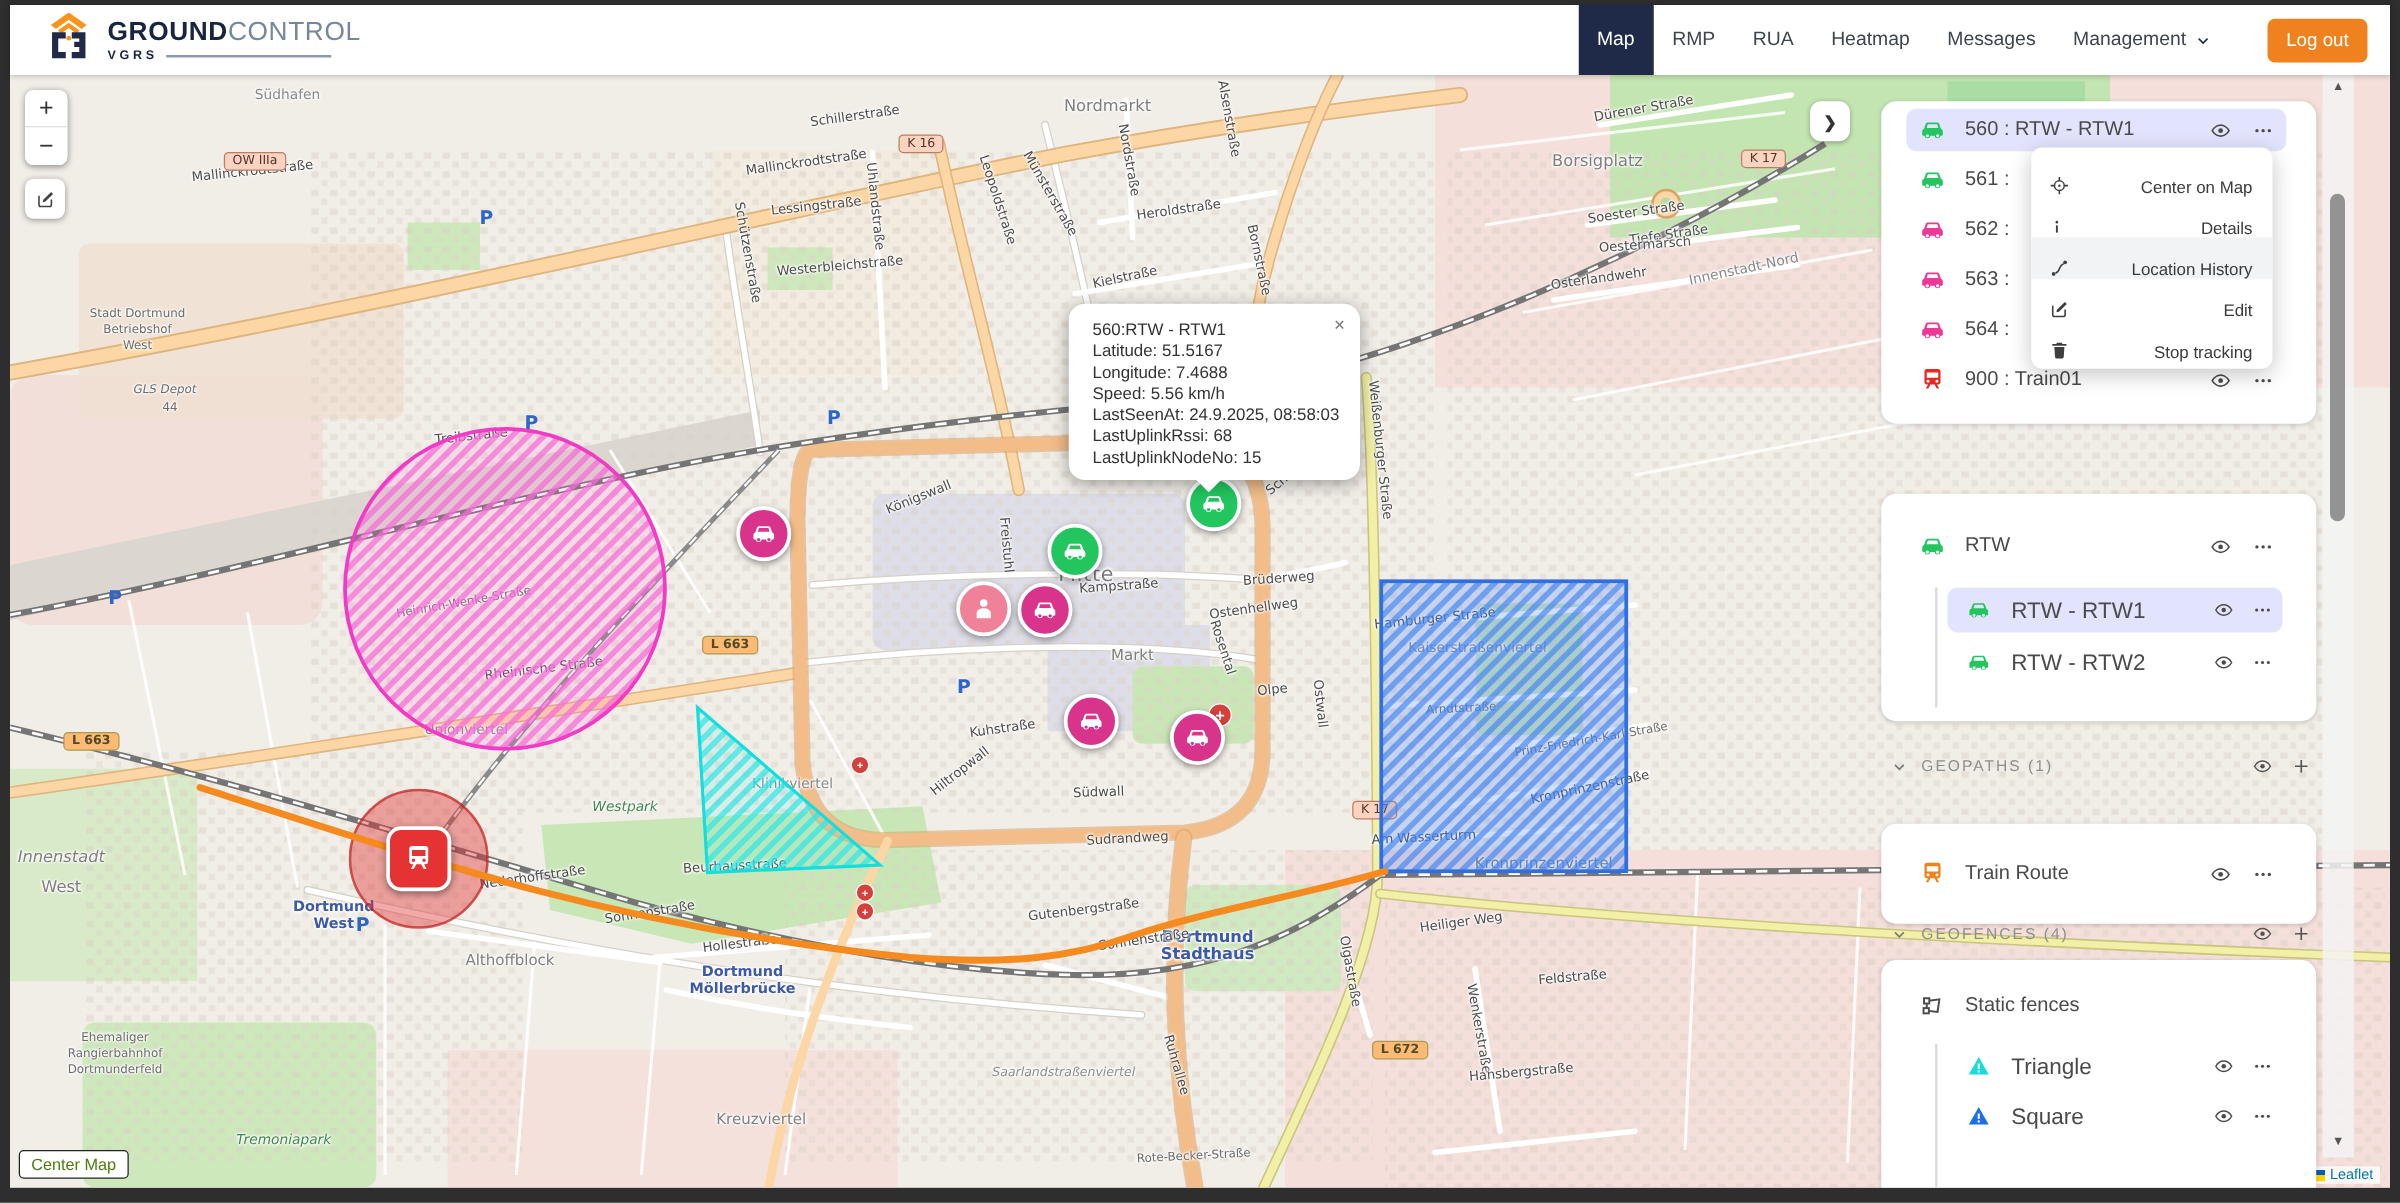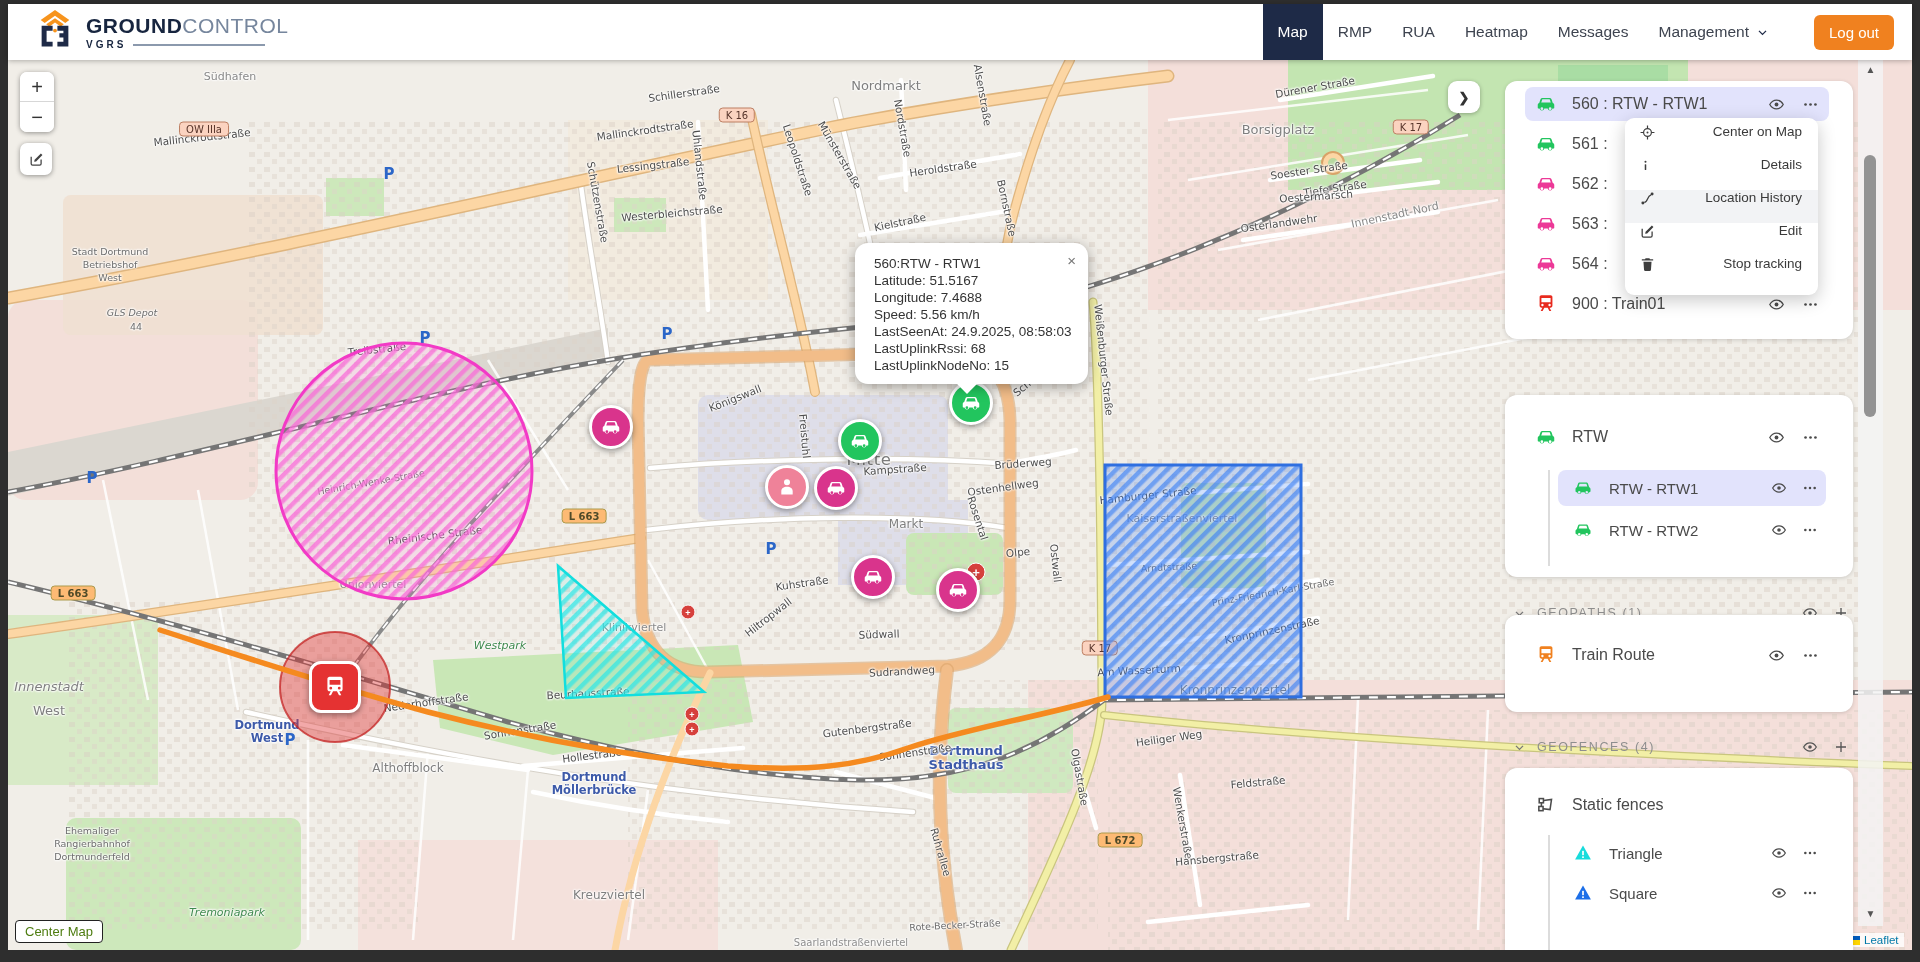--- a/index.html
+++ b/index.html
@@ -99,39 +99,39 @@
   .sech{position:absolute;left:5px;width:348px;height:26px;display:flex;align-items:center;}
   .sech svg.ch{width:13px;height:13px;color:#777;margin-left:8px;cursor:pointer;}
   .sech .tt{margin-left:11px;font-size:12.5px;letter-spacing:1.6px;color:#8e8e8e;}
   .sech .act{margin-left:auto;display:flex;align-items:center;gap:15px;margin-right:4px;}
   .sech .act svg{width:16px;height:16px;color:#555;cursor:pointer;}
   .indent{position:absolute;left:43px;width:2px;background:#dcdcdc;}
   .subrow{position:absolute;left:53px;width:268px;height:36px;display:flex;align-items:center;
     border-radius:8px;padding:0 8px;box-sizing:border-box;}
   .subrow.hl{background:#e2e3fc;}
   .subrow .ic{width:20px;height:20px;flex:none;margin-left:7px;}
-  .subrow .lbl{margin-left:16px;font-size:15px;color:#4a4a4a;flex:1;}
+  .subrow .lbl{margin-left:16px;font-size:18px;color:#4a4a4a;flex:1;}
   .subrow .act{display:flex;align-items:center;gap:15px;}
   .subrow .act svg{width:16px;height:16px;color:#4b4b4b;cursor:pointer;}
 
   
   .scrollcol{position:absolute;left:358px;top:0;width:25px;height:866px;background:rgba(243,243,243,.85);}
   .scrollcol .arr{position:absolute;left:0;width:25px;height:16px;color:#555;font-size:10px;text-align:center;
     line-height:16px;cursor:pointer;}
   .scrollcol .thumb{position:absolute;left:6px;top:95px;width:12px;height:262px;background:#939393;
     border-radius:6px;cursor:pointer;}
 
   .collapse{position:absolute;left:1440px;top:21px;width:32px;height:32px;background:#fff;border-radius:9px;
     box-shadow:0 1px 4px rgba(0,0,0,.3);border:none;cursor:pointer;font-size:13px;font-weight:bold;color:#333;
     z-index:41;}
 
   
   .cmenu{position:absolute;left:1617px;top:58px;width:193px;background:#fff;border-radius:9px;
     box-shadow:0 5px 18px rgba(0,0,0,.22);z-index:50;padding:6px 0;}
-  .cmi{height:33px;display:flex;align-items:flex-start;padding:0 16px 0 14px;cursor:pointer;}
+  .cmi{height:33px;display:flex;align-items:flex-end;padding:0 16px 0 14px;cursor:pointer;}
   .cmi.hl{background:#f2f3f5;}
   .cmi svg{width:17px;height:17px;color:#3e3e3e;}
   .cmi .lbl{margin-left:auto;font-size:13.5px;color:#3a3a3a;}
 </style>
 </head>
 <body>
 
 <svg width="0" height="0" style="position:absolute">
   <defs>
     <symbol id="i-car" viewBox="0 0 24 24">
@@ -379,21 +379,21 @@
         <span class="ml sub14" style="left: 1270px; top: 69px;">Borsigplatz</span>
         <span class="ml sub16" style="left: 861px; top: 399px;">Mitte</span>
         <span class="ml sub13" style="left: 898px; top: 464px;">Markt</span>
         <span class="ml sub14" style="left: 41px; top: 626px; font-style: italic;">Innenstadt</span>
         <span class="ml sub14" style="left: 41px; top: 650px;">West</span>
         <span class="ml sub12" style="left: 1387px; top: 155px; transform: translate(-50%, -50%) rotate(-12deg);">Innenstadt-Nord</span>
         <span class="ml park" style="left: 492px; top: 585px;">Westpark</span>
         <span class="ml park" style="left: 219px; top: 852px;">Tremoniapark</span>
         <span class="ml sub13" style="left: 400px; top: 708px;">Althoffblock</span>
         <span class="ml sub13" style="left: 601px; top: 835px;">Kreuzviertel</span>
-        <span class="ml sub11" style="left: 843px; top: 882px;">Saarlandstraßenviertel</span>
+        <span class="ml sub11" style="left: 843px; top: 798px; font-style: italic;">Saarlandstraßenviertel</span>
         <span class="ml sub12" style="left: 626px; top: 567px;">Klinikviertel</span>
         <span class="ml sub12" style="left: 365px; top: 524px;">Unionviertel</span>
         <span class="ml sub12" style="left: 1174px; top: 458px;">Kaiserstraßenviertel</span>
         <span class="ml sub13" style="left: 1227px; top: 630px;">Kronprinzenviertel</span>
         <span class="ml sub12" style="left: 222px; top: 16px;">Südhafen</span>
         <span class="ml small" style="left: 124px; top: 252px; font-style: italic;">GLS Depot</span>
         <span class="ml small" style="left: 128px; top: 266px;">44</span>
         <span class="ml small" style="left: 102px; top: 191px;">Stadt Dortmund</span>
         <span class="ml small" style="left: 102px; top: 204px;">Betriebshof</span>
         <span class="ml small" style="left: 102px; top: 217px;">West</span>
@@ -702,21 +702,21 @@
         <span class="tt">GEOPATHS (1)</span>
         <span class="act">
             <svg>
               <use href="#i-eye"></use>
             </svg>
             <svg>
               <use href="#i-plus"></use>
             </svg>
           </span>
       </div>
-      <div class="card" style="top:555px;height:97px;">
+      <div class="card" style="top:599px;height:80px;">
         <div class="vrow" style="margin-top:20px">
           <div class="rowin">
             <svg class="ic" style="color:#f0811f">
                 <use href="#i-train"></use>
               </svg>
             <span class="lbl">Train Route</span>
             <span class="act">
                 <svg>
                   <use href="#i-eye"></use>
                 </svg>

